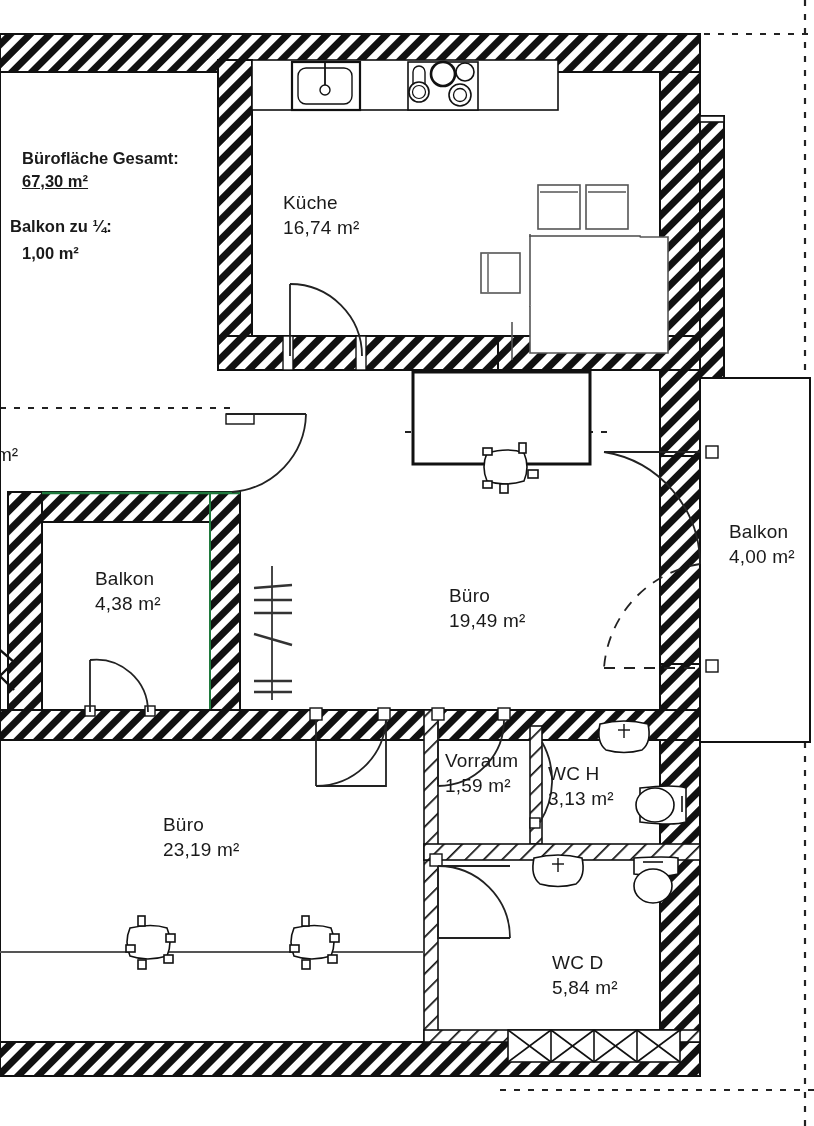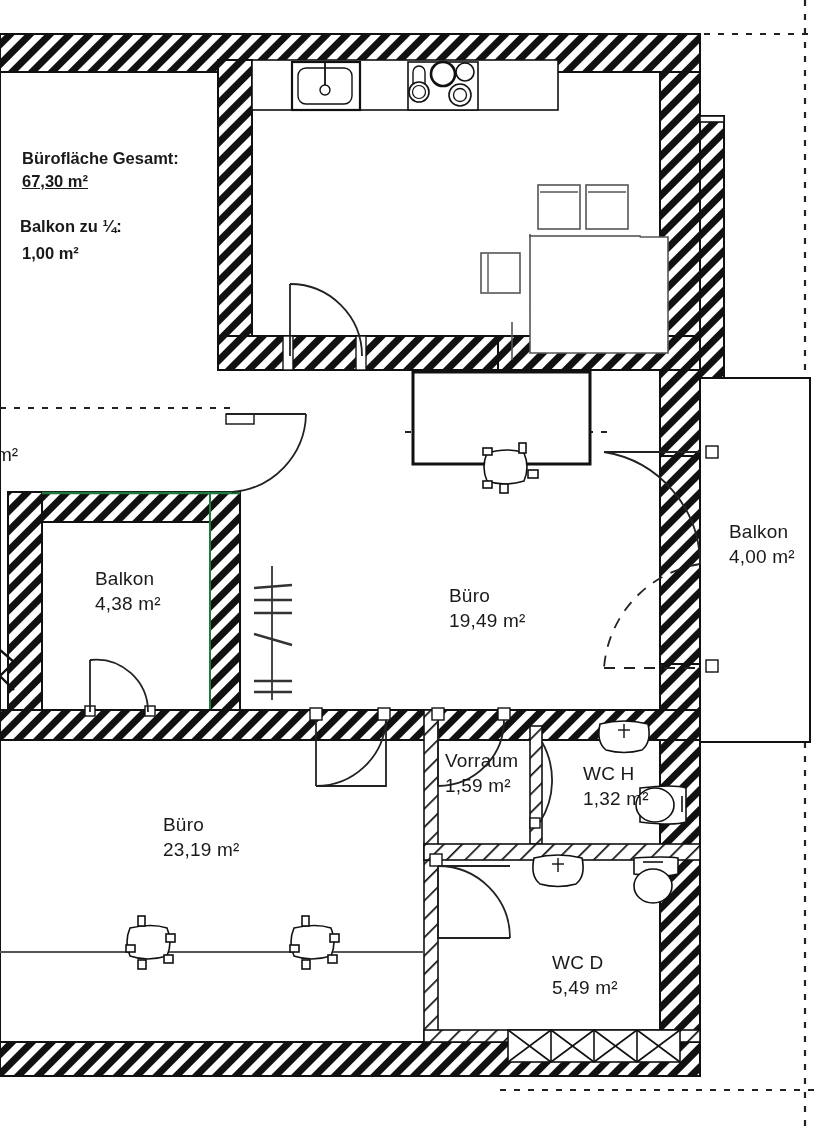--- a/index.html
+++ b/index.html
@@ -264,33 +264,34 @@
       </g>
     </g>
 
     <g stroke="#111" stroke-width="1.6" fill="#fff">
       <rect x="700" y="116" width="24" height="6"></rect>
     </g>
   </svg>
 
   <div class="txt info-label" style="left:22px;top:147px;">Bürofläche Gesamt:</div>
   <div class="txt info-label" style="left:22px;top:170px;text-decoration:underline;">67,30 m²</div>
-  <div class="txt info-label" style="left:20px;top:215px;">Balkon zu ¼:</div>
+  <div class="txt info-label" style="left:10px;top:215px;">Balkon zu ¼:</div>
   <div class="txt info-label" style="left:22px;top:242px;">1,00 m²</div>
 
   <div class="txt clip-frag" style="left:-4px;top:444px;">m²</div>
 
+  <div class="txt room-label" style="left:283px;top:190px;"><span>Küche</span><br><span>16,74 m²</span></div>
 
   <div class="txt room-label" style="left:95px;top:566px;"><span>Balkon</span><br><span>4,38 m²</span></div>
 
   <div class="txt room-label" style="left:449px;top:583px;"><span>Büro</span><br><span>19,49 m²</span></div>
 
   <div class="txt room-label" style="left:729px;top:519px;"><span>Balkon</span><br><span>4,00 m²</span></div>
 
   <div class="txt room-label" style="left:445px;top:748px;"><span>Vorraum</span><br><span>1,59 m²</span></div>
 
-  <div class="txt room-label" style="left:548px;top:761px;margin-left:35px;"><span>WC H</span><br><span>1,32 m²</span></div>
+  <div class="txt room-label" style="left:548px;top:761px;"><span>WC H</span><br><span>3,13 m²</span></div>
 
   <div class="txt room-label" style="left:163px;top:812px;"><span>Büro</span><br><span>23,19 m²</span></div>
 
-  <div class="txt room-label" style="left:552px;top:950px;"><span>WC D</span><br><span>5,49 m²</span></div>
+  <div class="txt room-label" style="left:552px;top:950px;"><span>WC D</span><br><span>5,84 m²</span></div>
 
 </div>
 
 </body></html>

